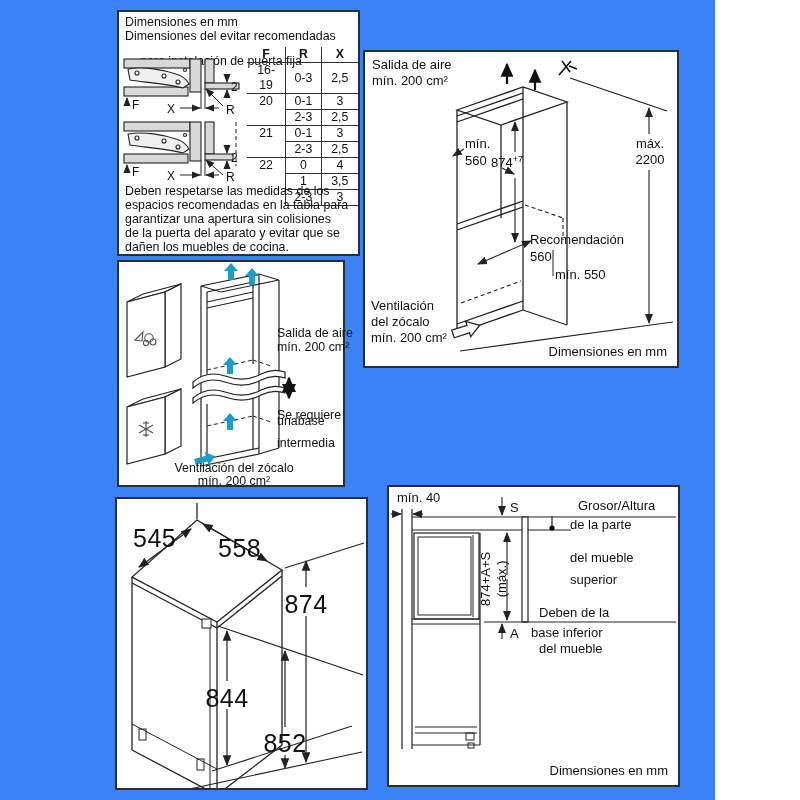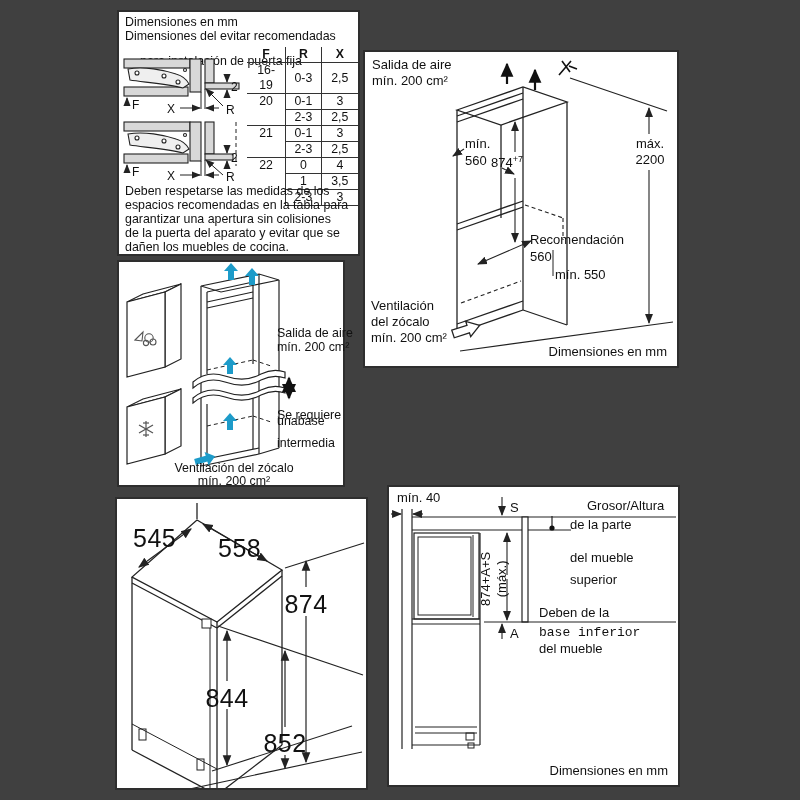--- a/index.html
+++ b/index.html
@@ -1,18 +1,18 @@
 <!DOCTYPE html>
 <html><head>
 <meta charset="utf-8">
 <style>
   * { box-sizing: border-box; margin: 0; padding: 0; }
   html,body { background:#fff; }
   #stage {
-    position: relative; width: 800px; height: 800px; background:#404040;
+    position: relative; width: 715px; height: 800px; background:#3b82f6;
     font-family: "Liberation Sans", sans-serif; color:#111;
     overflow: hidden;
   }
   .panel { position:absolute; border:2px solid #2e2e2e; background:#fff; }
   .lbl { position:absolute; font-size:13px; line-height:1.22; color:#111; white-space:nowrap; }
   .lbl.small { font-size:12.4px; }
   .lbl.center { text-align:center; }
   .lbl.right { text-align:right; }
   .big { font-size:25px; letter-spacing:0.5px; }
   sup { font-size:9px; vertical-align:super; }
@@ -385,23 +385,23 @@
         <line x1="113" y1="152" x2="113" y2="137" marker-end="url(#ah)"></line>
       </g>
     </svg>
     <div class="lbl" style="left:8px; top:3px;">mín. 40</div>
     <div class="lbl" style="left:121px; top:13px;">S</div>
     <div class="lbl" style="left:121px; top:139px;">A</div>
     <div class="lbl center" style="left:50px; top:76px; width:110px; transform:rotate(-90deg);">
       <div>874+A+S</div>
       <div>(máx.)</div>
     </div>
-    <div class="lbl" style="left:198px; top:11px;">Grosor/Altura</div>
+    <div class="lbl" style="left:189px; top:11px;">Grosor/Altura</div>
     <div class="lbl" style="left:181px; top:30px;">de la parte</div>
     <div class="lbl" style="left:181px; top:47px;margin-top:38px;">superior</div>
     <div class="lbl" style="left:181px; top:63px;">del mueble</div>
     <div class="lbl" style="left:150px; top:118px;">Deben de la</div>
-    <div class="lbl" style="left:150px; top:138px;font-family:Liberation Mono, monospace;">base inferior</div>
+    <div class="lbl" style="left:142px; top:138px;">base inferior</div>
     <div class="lbl" style="left:150px; top:154px;">del mueble</div>
     <div class="lbl right" style="right:10px; bottom:6px;">Dimensiones en mm</div>
   </div>
 
 </div>
 
 </body></html>

